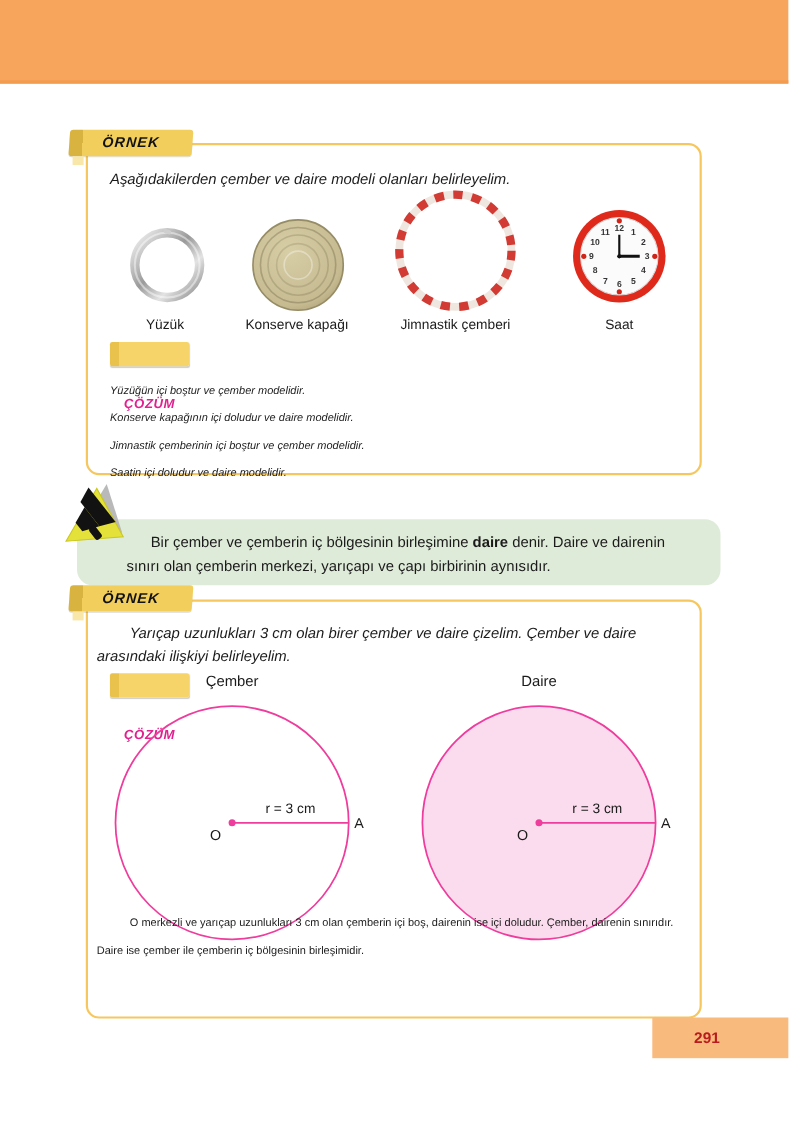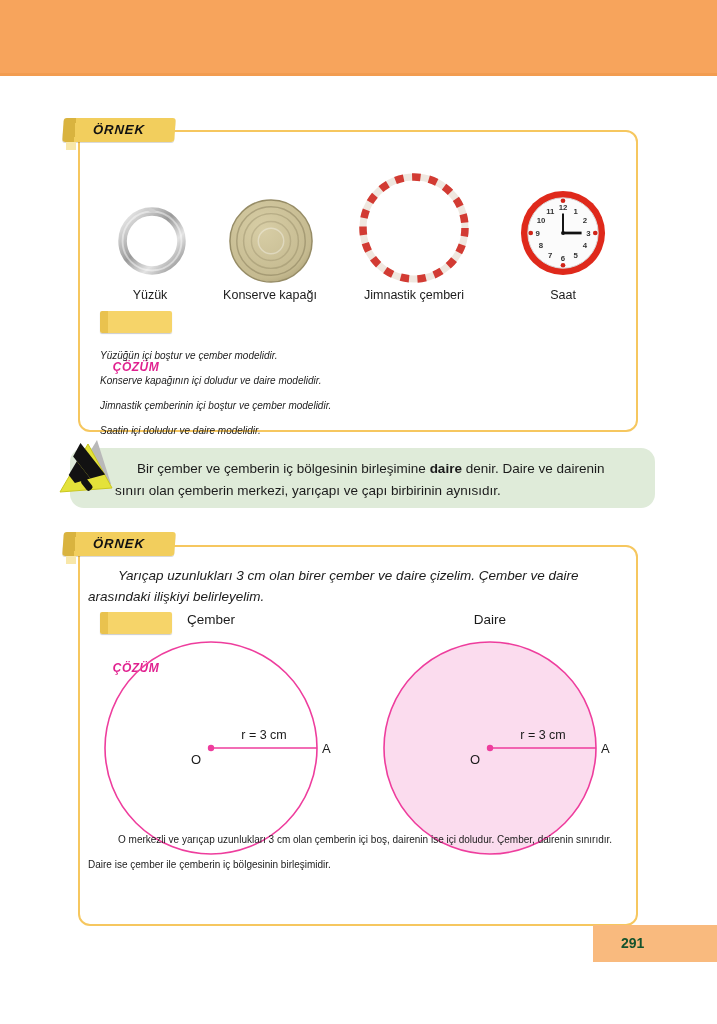--- a/index.html
+++ b/index.html
@@ -2,21 +2,21 @@
 <html><head>
 <meta charset="utf-8">
 <style>
   html,body{margin:0;padding:0;background:#ffffff;}
   .page{position:relative;width:717px;height:1024px;background:#ffffff;overflow:hidden;
         font-family:"Liberation Sans",sans-serif;color:#1b1b1b;}
 
   
   .topbar{position:absolute;left:0;top:0;width:717px;height:73px;background:#F7A45C;border-bottom:3px solid #f29c50;}
   .pagenum-box{position:absolute;left:593px;top:925px;width:124px;height:37px;background:#F9BA7E;}
-  .pagenum-box span{display:block;padding-left:28px;line-height:37px;font-size:14px;font-weight:bold;color:#14532d;}
+  .pagenum-box span{display:block;padding-left:38px;line-height:37px;font-size:14px;font-weight:bold;color:#b91c1c;}
 
   
   .ex-box{position:absolute;border:2px solid #F6C75F;border-radius:12px;background:#fff;}
   .ex-box1{left:78px;top:130px;width:556px;height:298px;}
   .ex-box2{left:78px;top:545px;width:556px;height:377px;}
 
   
   .ornek{position:absolute;width:112px;height:24px;transform:skewX(-4deg);
          background:linear-gradient(90deg,#D9B33F 0 12px,#F2CE5D 12px);
          border-radius:3px;box-shadow:0 1px 0 rgba(0,0,0,.15);}
@@ -39,21 +39,21 @@
   .q-text{position:absolute;font-style:italic;font-size:13.5px;line-height:21px;color:#1b1b1b;}
   .q1{left:100px;top:152px;width:520px;}
   .q2{left:88px;top:565px;width:546px;text-indent:30px;}
 
   .caption{position:absolute;top:288px;font-size:12.5px;text-align:center;color:#1b1b1b;}
   .obj{position:absolute;}
 
   .sol-lines{position:absolute;left:100px;top:343px;font-size:10px;line-height:25px;font-style:italic;}
 
   
-  .info-box{position:absolute;left:70px;top:448px;width:585px;height:60px;background:#DFEBD9;border-radius:14px;}
+  .info-box{position:absolute;left:70px;top:472px;width:585px;height:60px;background:#DFEBD9;border-radius:14px;}
   .info-text{position:absolute;left:45px;top:10px;width:520px;font-size:13.5px;line-height:22px;text-indent:22px;color:#1b1b1b;}
   .info-icon{position:absolute;left:55px;top:436px;width:62px;height:64px;}
 
   
   .diag-title{position:absolute;top:612px;width:140px;text-align:center;font-size:13.5px;color:#1b1b1b;}
   .dt1{left:141px;} .dt2{left:420px;}
   .diag{position:absolute;top:636px;width:250px;height:228px;}
   .dg1{left:86px;} .dg2{left:365px;}
 
   .conclusion{position:absolute;left:88px;top:827px;width:546px;font-size:10px;line-height:25px;text-indent:30px;}
@@ -66,20 +66,21 @@
 <div class="page">
 
   <div class="topbar"></div>
 
   <div class="ex-box ex-box1"></div>
   <div class="ornek ornek1">
     <span>ÖRNEK</span>
   </div>
   <div class="ornek-fold fold1"></div>
 
+  <div class="q-text q1">Aşağıdakilerden çember ve daire modeli olanları belirleyelim.</div>
 
   <div class="obj" style="left:114px;top:203px;width:76px;height:76px;">
     <svg width="76" height="76" viewBox="0 0 80 80">
       <defs>
         <linearGradient id="silver" x1="0" y1="0" x2="1" y2="1">
           <stop offset="0" stop-color="#f4f4f4"></stop>
             <stop offset="0.45" stop-color="#9a9a9a"></stop>
           <stop offset="0.7" stop-color="#e3e3e3"></stop>
             <stop offset="1" stop-color="#8a8a8a"></stop>
         </linearGradient>

